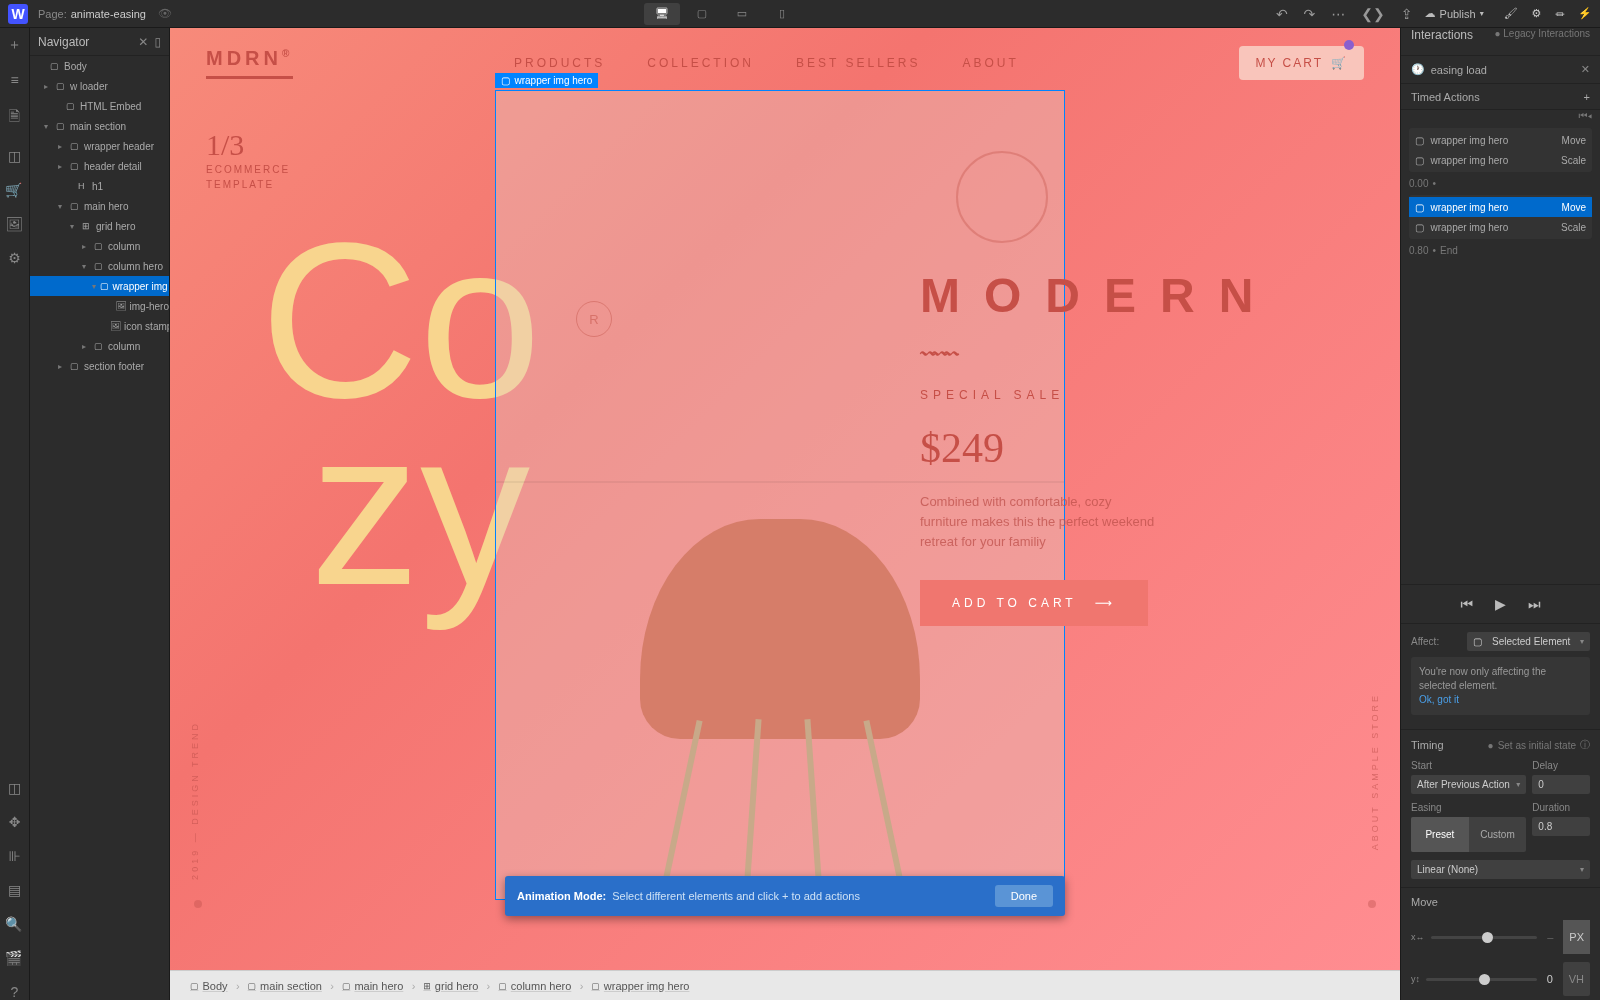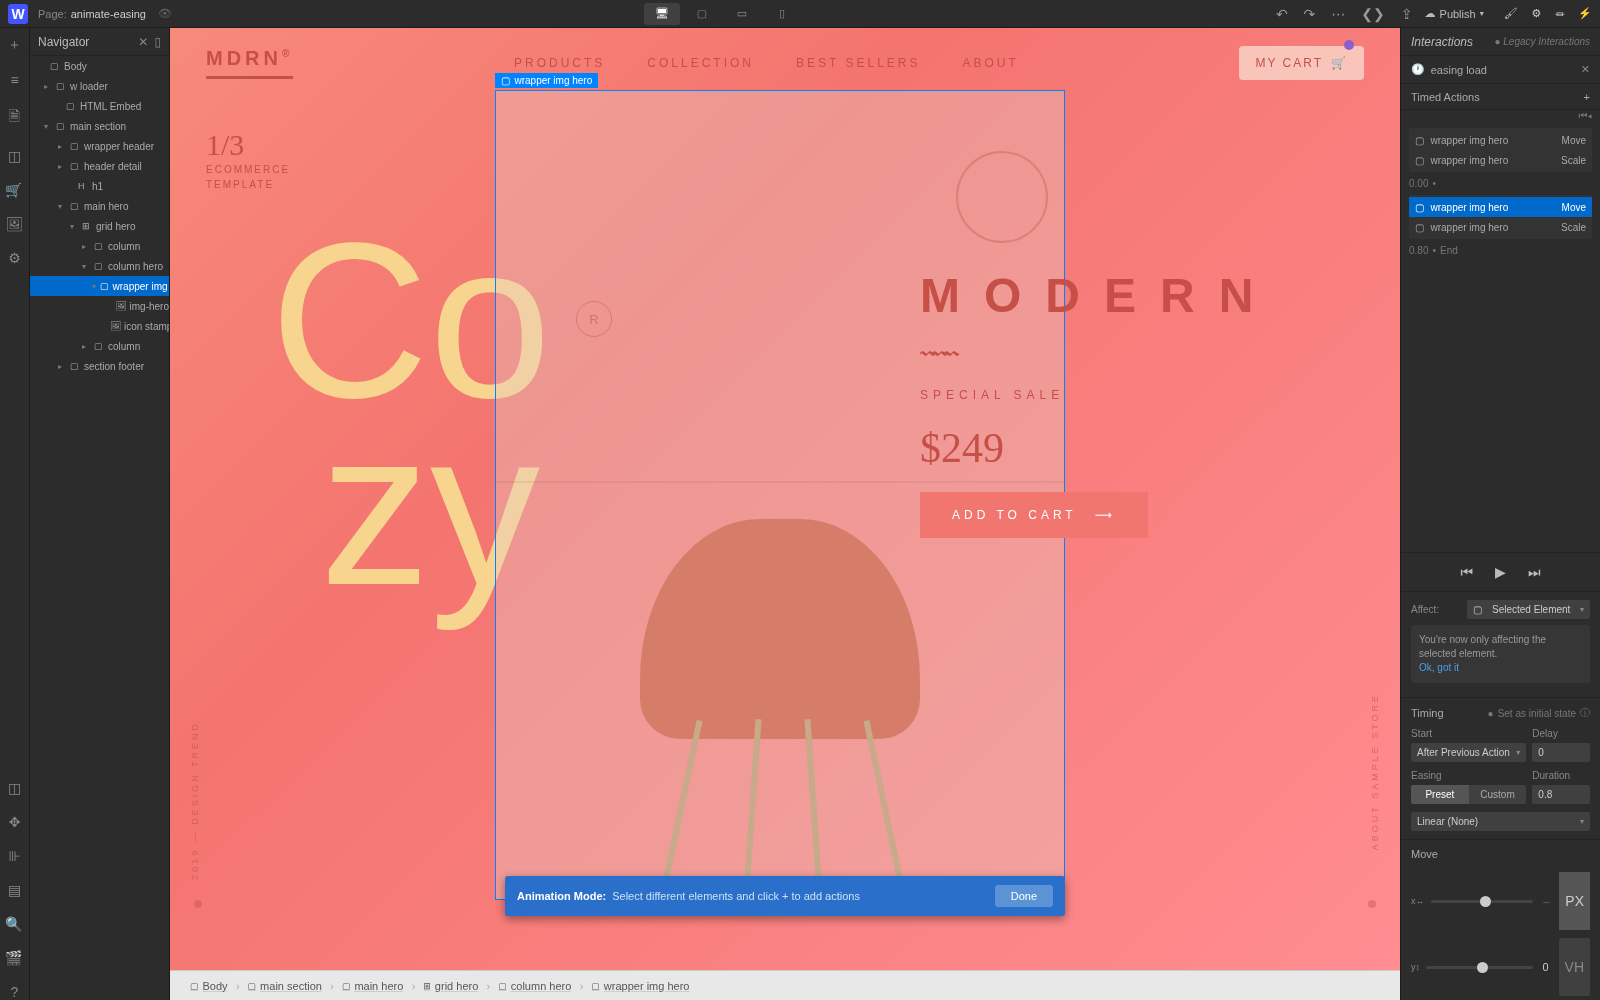--- a/index.html
+++ b/index.html
@@ -41,21 +41,21 @@
 .brand sup { font-size: 10px; }
 .nav-links { display: flex; gap: 42px; }
 .nav-links span { color: #c64f47; font-size: 12px; letter-spacing: 3px; }
 .cart-btn { display: flex; align-items: center; gap: 8px; background: #f9c5bb; padding: 10px 16px; border-radius: 4px; color: #c64f47; font-size: 12px; letter-spacing: 2px; position: relative; }
 .cart-btn .badge { position: absolute; top: -6px; right: 10px; width: 10px; height: 10px; border-radius: 50%; background: #8a5fce; }
 
 .counter { position: absolute; top: 100px; left: 36px; color: #c64f47; }
 .counter .frac { font-family: Georgia, serif; font-size: 30px; }
 .counter .small { font-size: 10px; letter-spacing: 2px; line-height: 1.5; }
 
-.cozy { position: absolute; top: 200px; left: 100px; font-family: Georgia, serif; font-size: 220px; color: #f8d58e; line-height: 0.85; font-weight: 400; }
+.cozy { position: absolute; top: 200px; left: 90px; font-family: Georgia, serif; font-size: 220px; color: #f8d58e; line-height: 0.85; font-weight: 400; }
 
 .selection-box { position: absolute; top: 62px; left: 325px; width: 570px; height: 810px; border: 1.5px solid #0084ff; background: rgba(230, 200, 195, 0.4); }
 .selection-label { position: absolute; top: -18px; left: -1px; background: #0084ff; color: #fff; font-size: 10px; padding: 2px 6px; display: flex; align-items: center; gap: 4px; }
 
 .chair-scene { position: absolute; left: 0; top: 0; right:0; bottom:0; }
 .chair { position: absolute; bottom: 0; left: 50%; transform: translateX(-50%); width: 420px; height: 500px; }
 .chair .seat { position: absolute; top: 120px; left: 70px; width: 280px; height: 220px; background: #d67d69; border-radius: 120px 120px 40px 40px / 160px 160px 40px 40px; }
 .chair .leg { position: absolute; bottom: 20px; width: 6px; height: 160px; background: #c8a989; }
 .chair .l1 { left: 110px; transform: rotate(12deg); }
 .chair .l2 { left: 180px; transform: rotate(4deg); }
@@ -81,21 +81,21 @@
 .anim-bar .amode { font-weight: 600; margin-right: 6px; }
 .anim-bar .atxt { color: #cde1f5; flex: 1; }
 .anim-bar .done { background: #5a94d6; padding: 5px 16px; border-radius: 3px; cursor: pointer; }
 
 .breadcrumb { height: 30px; background: #e8e8e8; border-top: 1px solid #ccc; display: flex; align-items: center; padding: 0 10px; gap: 0; }
 .crumb { display: flex; align-items: center; gap: 4px; color: #555; font-size: 11px; padding: 0 10px; position: relative; }
 .crumb::after { content: '›'; position: absolute; right: -2px; color: #aaa; }
 .crumb:last-child::after { display: none; }
 
 .right-panel { width: 200px; background: #2c2c2c; border-left: 1px solid #1a1a1a; display: flex; flex-direction: column; overflow-y: auto; }
-.right-panel .ptab { height: 28px; display: flex; align-items: center; justify-content: space-between; padding: 0 10px; border-bottom: 1px solid #222; font-style: italic; }
+.right-panel .ptab { height: 28px; display: flex; align-items: flex-start; justify-content: space-between; padding: 0 10px; border-bottom: 1px solid #222; }
 .right-panel .ptab .title { color: #bbb; font-size: 12px; }
 .right-panel .legacy { color: #777; font-size: 10px; }
 .interaction-sel { height: 28px; display: flex; align-items: center; padding: 0 10px; gap: 6px; border-bottom: 1px solid #222; color: #aaa; }
 .interaction-sel .x { margin-left: auto; color: #888; cursor: pointer; }
 
 .section-hdr { height: 26px; display: flex; align-items: center; justify-content: space-between; padding: 0 10px; color: #aaa; font-size: 11px; border-bottom: 1px solid #222; }
 .ta-group { background: #333; margin: 6px 8px; border-radius: 3px; padding: 2px 0; }
 .ta-row { display: flex; align-items: center; height: 20px; padding: 0 6px; gap: 6px; color: #aaa; font-size: 10px; }
 .ta-row.active { background: #006acc; color: #fff; }
 .ta-row .act { margin-left: auto; }
@@ -115,28 +115,28 @@
 
 .sect-hdr2 { display: flex; align-items: center; justify-content: space-between; padding: 8px 10px; color: #aaa; font-size: 11px; }
 .sect-hdr2 .setinit { color: #777; font-size: 10px; display: flex; align-items: center; gap: 4px; }
 
 .inline-row { display: flex; gap: 6px; padding: 0 10px 8px; }
 .inline-row .col { flex: 1; }
 .inline-row .smalllbl { color: #888; font-size: 10px; margin-bottom: 4px; display: block; }
 .numbx { background: #404040; color: #ccc; font-size: 10px; padding: 4px 6px; border-radius: 2px; width: 100%; }
 
 .toggle-row { display: flex; background: #404040; border-radius: 2px; overflow: hidden; }
-.toggle-row span { flex: 1; text-align: center; padding: 4px 0; color: #aaa; font-size: 10px; cursor: pointer; }
+.toggle-row span { flex: 1; text-align: center; padding: 12px 0; color: #aaa; font-size: 10px; cursor: pointer; }
 .toggle-row span.active { background: #555; color: #fff; }
 
 .slider-row { display: flex; align-items: center; gap: 6px; padding: 4px 10px; }
 .slider-track { flex: 1; height: 3px; background: #444; position: relative; border-radius: 2px; }
 .slider-thumb { position: absolute; top: -4px; width: 11px; height: 11px; background: #ccc; border-radius: 50%; }
 .unit-box { display: flex; background: #404040; border-radius: 2px; }
-.unit-box span { padding: 21px 6px; font-size: 14px; color: #888; }
+.unit-box span { padding: 11px 6px; font-size: 11px; color: #888; }
 .unit-box span.active { background: #555; color: #ccc; }
 
 .dot-nav { position: absolute; width: 8px; height: 8px; border-radius: 50%; background: rgba(190,80,75,0.4); }
 </style>
 </head>
 <body>
 
 <div class="topbar">
   <div class="w-logo">W</div>
   <span class="page-label">Page:</span>
@@ -325,20 +325,21 @@
               <div class="leg l4"></div>
           </div>
         </div>
       </div>
 
       <div class="modern-block">
         <div class="modern-title">MODERN</div>
         <div class="zigzag">〰〰〰</div>
         <div class="special">SPECIAL SALE</div>
         <div class="price">$249</div>
+        <div class="desc">Combined with comfortable, cozy furniture makes this the perfect weekend retreat for your familiy</div>
         <div class="add-cart">
           <span>ADD TO CART</span>
           <span>⟶</span>
         </div>
       </div>
 
       <div class="vert-text-left">2019 — DESIGN TREND</div>
       <div class="vert-text-right">ABOUT SAMPLE STORE</div>
 
       <div class="dot-nav" style="bottom:62px;left:24px"></div>

